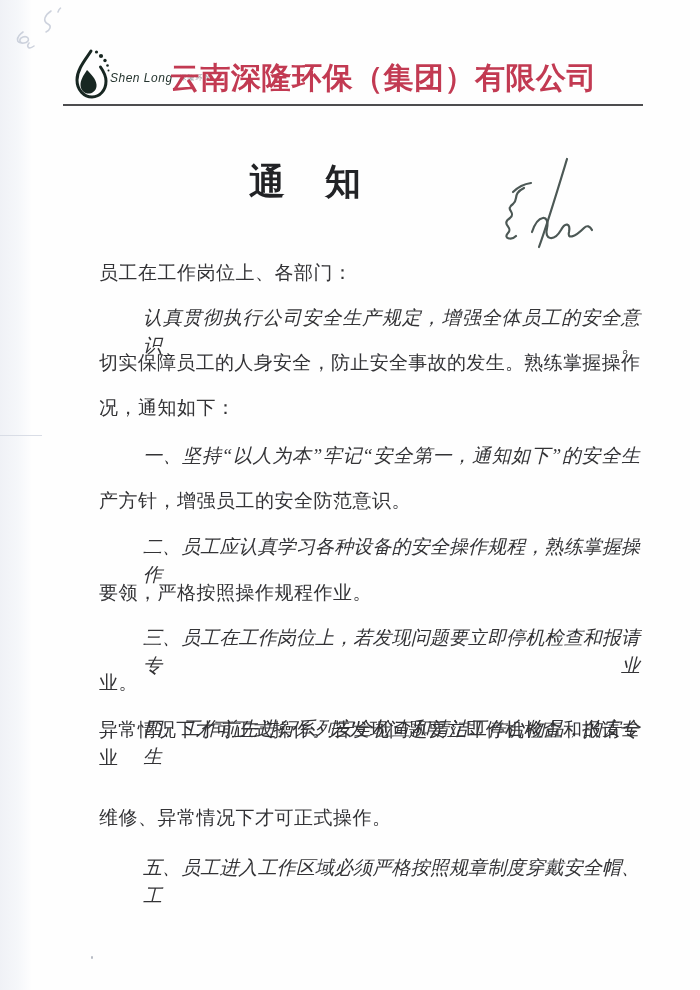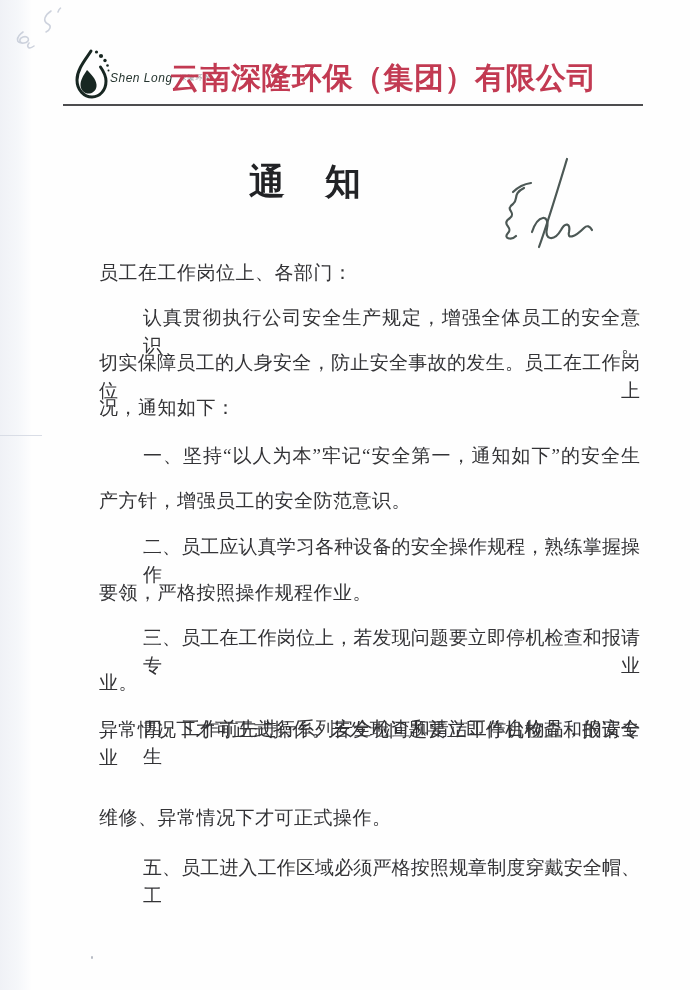--- a/index.html
+++ b/index.html
@@ -48,21 +48,21 @@
     font-size:19px;line-height:28px;color:#333336;
     letter-spacing:.5px;white-space:nowrap;
   }
   .bline.fill{
     white-space:normal;
     text-align:justify;
     -moz-text-align-last:justify;
     text-align-last:justify;
     letter-spacing:0;
   }
-  .bline.indent{padding-left:44px;width:497px;}
+  .bline.indent{padding-left:44px;width:497px;font-style:italic;}
 </style>
 </head>
 <body>
 
 <div class="page">
 
   <div class="scan-edge"></div>
   <div class="crease"></div>
   <div class="speck"></div>
 
@@ -105,21 +105,21 @@
       <path d="M63,31 C56,32 49,36 45,40"></path>
       <path d="M56,36 C44,42 51,47 45,52 C36,58 49,60 42,66 C32,73 46,75 40,81 C35,86 43,89 48,84"></path>
       <path d="M99,7 C92,30 80,70 71,95"></path>
       <path d="M64,80 C70,62 82,62 79,76 C76,88 86,90 93,78 C97,70 103,71 101,80 C99,87 106,86 116,76 C119,73 122,74 124,78"></path>
     </g>
   </svg>
 
   <main>
     <div class="bline" style="top:259px">员工在工作岗位上、各部门：</div>
     <div class="bline fill indent" style="top:304px">认真贯彻执行公司安全生产规定，增强全体员工的安全意识。</div>
-    <div class="bline fill" style="top:349px">切实保障员工的人身安全，防止安全事故的发生。员工在工作岗位上</div>
+    <div class="bline fill" style="top:349px">切实保障员工的人身安全，防止安全事故的发生。熟练掌握操作</div>
     <div class="bline" style="top:394px">况，通知如下：</div>
     <div class="bline fill indent" style="top:442px">一、坚持“以人为本”牢记“安全第一，通知如下”的安全生</div>
     <div class="bline" style="top:487px">产方针，增强员工的安全防范意识。</div>
     <div class="bline fill indent" style="top:533px">二、员工应认真学习各种设备的安全操作规程，熟练掌握操作</div>
     <div class="bline" style="top:579px">要领，严格按照操作规程作业。</div>
     <div class="bline fill indent" style="top:624px">三、员工在工作岗位上，若发现问题要立即停机检查和报请专业</div>
     <div class="bline" style="top:669px">业。</div>
     <div class="bline fill indent" style="top:715px">四、工作前先进行系列安全检查和清洁工作台物品，的安全生</div>
     <div class="bline fill" style="top:716px">异常情况下才可正式操作。若发现问题要立即停机检查和报请专业</div>
     <div class="bline" style="top:804px">维修、异常情况下才可正式操作。</div>

